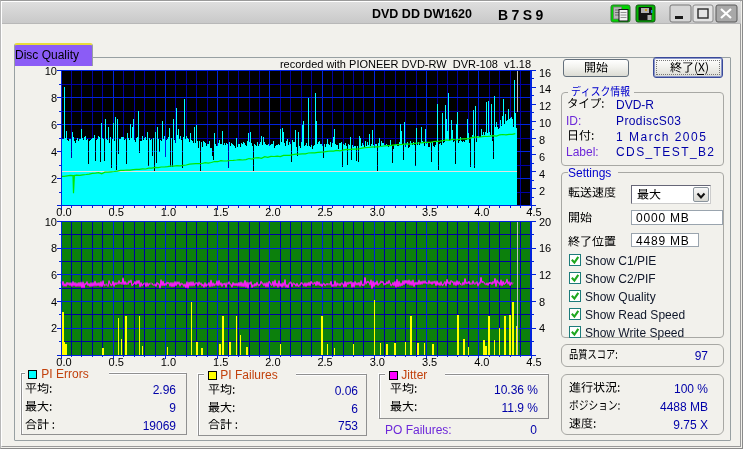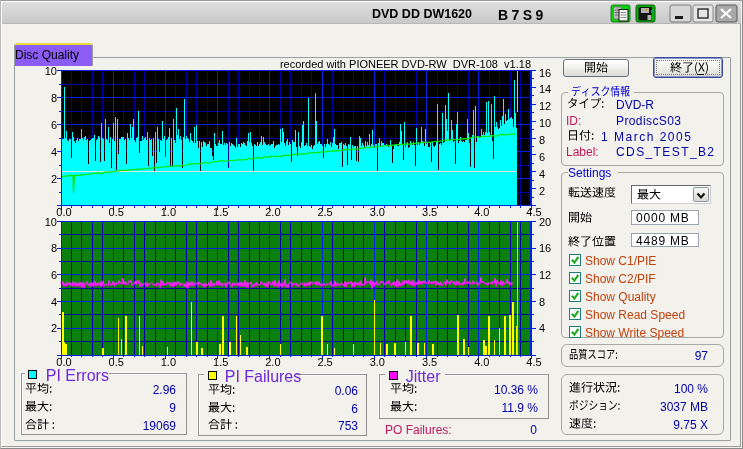--- a/index.html
+++ b/index.html
@@ -17,34 +17,34 @@
 .btn { position:absolute; border:1px solid #64707c; border-radius:3px; background:linear-gradient(#ffffff,#f2f2ee 45%,#dcdcd4); }
 #btn1 { left:563px; top:59px; width:66px; height:18px; }
 #btn2 { left:653px; top:57px; width:70px; height:21px; border:1px solid #3a4a9a; box-shadow:inset 0 0 0 1px #8a96c8; }
 #btn2 .focus { position:absolute; left:2px; top:2px; right:2px; bottom:2px; border:1px dotted #777; }
 .grp { position:absolute; border:1px solid #a8a8a4; border-radius:4px; }
 #grp-disc { left:561px; top:92px; width:163px; height:74px; }
 #grp-set  { left:561px; top:172px; width:163px; height:166px; }
 #grp-score{ left:561px; top:344px; width:163px; height:23px; border-radius:6px; }
 #grp-prog { left:561px; top:374px; width:163px; height:61px; border-radius:6px; }
 .lblbg { position:absolute; background:#f2f1ec; }
-.t { position:absolute; font-size:12px; color:#be185d; white-space:pre; }
+.t { position:absolute; font-size:12px; color:#6d28d9; white-space:pre; }
 .v { position:absolute; font-size:12px; color:#0000a8; white-space:pre; }
 .vr { position:absolute; font-size:12px; color:#0000a8; white-space:pre; text-align:right; }
 .field { position:absolute; background:#fff; border:1px solid #9aa4ae; font-size:12px; color:#000; padding:1px 4px; }
 #combo { position:absolute; left:631px; top:185px; width:80px; height:19px; background:#fff;
   border-top:1px solid #667; border-left:1px solid #667; border-bottom:1px solid #ccc; border-right:1px solid #ccc; }
 #combo .drop { position:absolute; right:1px; top:1px; width:16px; height:15px; background:linear-gradient(#f8f8f8,#d8d8d2);
   border:1px solid #8a949c; border-radius:2px; }
 
 .cb { position:absolute; left:569px; width:12px; height:12px; background:#fff; border:1px solid #1d7b7b; }
-.cbt { position:absolute; left:585px; font-size:12px; color:#c2410c; padding-top:0px; }
+.cbt { position:absolute; left:585px; font-size:12px; color:#0f172a; padding-top:0px; }
 .sgrp { position:absolute; border:1px solid #909090; box-shadow:1px 1px 0 #fdfdfd inset, -1px -1px 0 #fdfdfd; }
 .sq { position:absolute; width:9px; height:9px; border:1px solid #000; }
-.gtitle { position:absolute; font-size:16px; color:#6d28d9; background:#f2f1ec; padding:0 3px; white-space:pre; }
+.gtitle { position:absolute; font-size:12px; color:#c2410c; background:#f2f1ec; padding:0 3px; white-space:pre; }
 </style></head>
 <body>
 <div id="win"></div>
 <div id="inner"></div>
 <div id="title">
     <div class="txt" style="left:370px;letter-spacing:0px;font-size:12.5px">DVD DD DW1620</div>
     <div class="txt" style="left:496px;letter-spacing:3.4px;font-size:14px">B7S9</div>
   </div>
 
 <svg style="position:absolute;left:610px;top:4px" width="130" height="19" viewBox="0 0 130 19">
@@ -139,28 +139,28 @@
 <div style="position:absolute;left:697px;top:74px;width:7px;height:1px;background:#000"></div>
 <div class="grp" id="grp-disc"></div>
 <div class="lblbg" style="left:568px;top:88px;width:66px;height:10px"></div>
 <div class="grp" id="grp-set"></div>
 <div class="lblbg" style="left:568px;top:168px;width:50px;height:10px"></div>
 <div class="t v" style="left:568px;top:166px;color:#0000cc">Settings</div>
 <div class="t" style="left:566px;top:114px">ID:</div>
 <div class="t" style="left:566px;top:145px">Label:</div>
 <div class="v" style="left:616px;top:98px">DVD-R</div>
 <div class="v" style="left:616px;top:114px;letter-spacing:0.4px">ProdiscS03</div>
-<div class="v" style="left:601px;top:130px;letter-spacing:1.5px">1 March 2005</div>
+<div class="v" style="left:616px;top:130px;letter-spacing:1.5px">1 March 2005</div>
 <div class="v" style="left:616px;top:145px;letter-spacing:1.4px">CDS_TEST_B2</div>
 <div id="combo">
     <div class="drop"><svg width="14" height="13" viewBox="0 0 14 13">
         <path d="M3.5 4.5l3.5 4 3.5-4" stroke="#111" stroke-width="2" fill="none"></path>
       </svg></div>
   </div>
-<div class="field" style="left:631px;top:210px;width:68px;height:15px;line-height:12px;letter-spacing:0.8px">0000 MB</div>
+<div class="field" style="left:631px;top:210px;width:92px;height:15px;line-height:12px;letter-spacing:0.8px">0000 MB</div>
 <div class="field" style="left:631px;top:233px;width:68px;height:14px;line-height:12px;letter-spacing:0.8px">4489 MB</div>
 <div class="cb" style="top:254px">
     <svg style="display:block" width="10" height="10" viewBox="0 0 10 10">
       <path d="M1.8 4.8l2.6 2.7 3.9-5.6" stroke="#1fa71f" stroke-width="2.1" fill="none"></path>
     </svg>
   </div>
 <div class="cb" style="top:272px">
     <svg style="display:block" width="10" height="10" viewBox="0 0 10 10">
       <path d="M1.8 4.8l2.6 2.7 3.9-5.6" stroke="#1fa71f" stroke-width="2.1" fill="none"></path>
     </svg>
@@ -182,21 +182,21 @@
   </div>
 <div class="cbt" style="top:254px">Show C1/PIE</div>
 <div class="cbt" style="top:272px">Show C2/PIF</div>
 <div class="cbt" style="top:290px">Show Quality</div>
 <div class="cbt" style="top:308px">Show Read Speed</div>
 <div class="cbt" style="top:326px">Show Write Speed</div>
 <div class="grp" id="grp-score"></div>
 <div class="vr" style="left:600px;top:349px;width:108px">97</div>
 <div class="grp" id="grp-prog"></div>
 <div class="vr" style="left:600px;top:382px;width:108px">100 %</div>
-<div class="vr" style="left:600px;top:400px;width:108px">3037 MB</div>
+<div class="vr" style="left:600px;top:400px;width:108px">4488 MB</div>
 <div class="vr" style="left:600px;top:418px;width:108px">9.75 X</div>
 
 <div class="sgrp" style="left:21px;top:373px;width:166px;height:62px"></div>
 <div class="gtitle" style="left:25px;top:367px;width:84px">&nbsp;&nbsp;&nbsp;&nbsp;PI Errors</div>
 <div class="sq" style="left:28px;top:370px;background:#00ffff"></div>
 <div class="vr" style="left:100px;top:383px;width:76px">2.96</div>
 <div class="vr" style="left:100px;top:401px;width:76px">9</div>
 <div class="vr" style="left:100px;top:419px;width:76px">19069</div>
 <div class="sgrp" style="left:198px;top:374px;width:169px;height:62px"></div>
 <div class="gtitle" style="left:204px;top:368px;width:92px">&nbsp;&nbsp;&nbsp;&nbsp;PI Failures</div>

